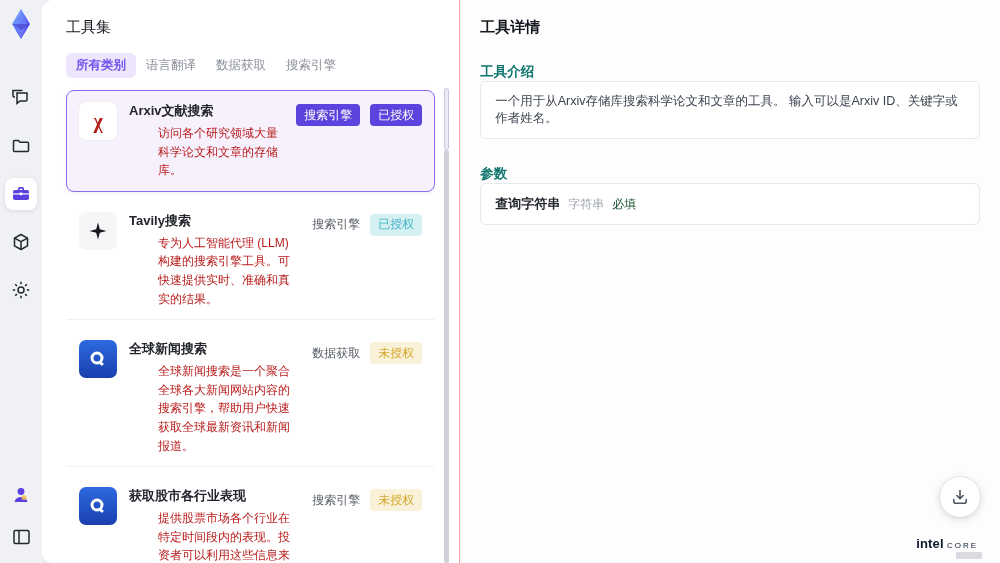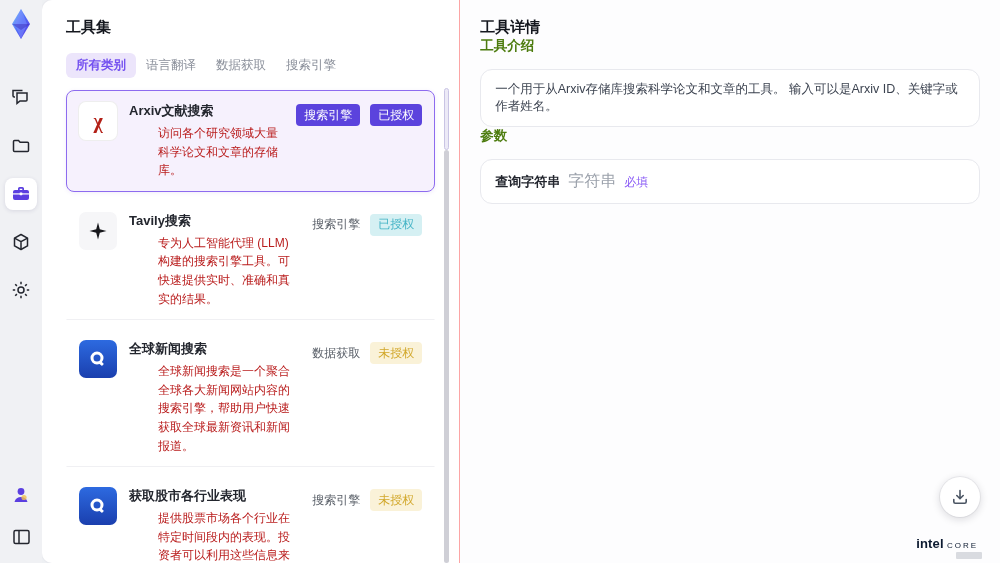--- a/index.html
+++ b/index.html
@@ -27,21 +27,21 @@
   .rail-bottom { margin-top:auto; display:flex; flex-direction:column; align-items:center; padding-bottom:8px; }
   
   .shell {
     position:absolute; left:42px; top:0; right:0; bottom:0;
     background:#ffffff; border-radius:10px 0 0 10px;
     box-shadow:0 0 0 1px #e9eaee;
     display:flex;
   }
   
   .mid { width:458px; position:relative; padding:18px 24px 0 24px; }
-  .mid-title { font-size:15px; font-weight:bold; color:#15181f; }
+  .mid-title { font-size:15px; font-weight:normal; color:#15181f; }
   .tabs { display:flex; align-items:center; margin-top:16px; }
   .tab { font-size:12.5px; color:#8a8f9a; cursor:pointer; padding:4px 10px; border-radius:6px; white-space:nowrap; }
   .tab.active { color:#7452f0; background:#ece5fb; font-weight:bold; }
   .cards { margin-top:12px; }
   .card {
     display:flex; align-items:flex-start; gap:12px;
     padding:11px 12px; background:#ffffff;
     border:1px solid transparent; border-bottom:1px solid #f0f0f3;
     cursor:pointer;
   }
@@ -70,29 +70,29 @@
   
   .mid-scroll { position:absolute; right:10px; top:88px; bottom:0; width:5px; }
   .mid-scroll .thumb { position:absolute; top:0; left:0; width:5px; height:62px; background:#eceaf6; border:1px solid #c9c4e4; border-radius:3px; }
   .mid-scroll .track { position:absolute; top:62px; left:0; width:5px; bottom:0; background:#cfcfd6; border-radius:3px; }
   
   .detail {
     flex:1 1 auto; border-left:1px solid #fca5a5; background:#fdfdfe;
     padding:18px 20px 0 20px; position:relative;
   }
   .detail-title { font-size:15px; font-weight:bold; color:#15181f; }
-  .section-head { font-size:13.5px; font-weight:bold; color:#4d7c0f; }
+  .section-head { font-size:13.5px; font-weight:bold; color:#0f766e; margin-top:26px; }
   .info-box {
-    margin-top:14px; border:1px solid #e8e9ee; border-radius:12px;
+    border:1px solid #e8e9ee; border-radius:6px;
     background:#ffffff; padding:11px 14px; font-size:12.5px; color:#3c4350;
   }
   .param-line { display:flex; align-items:baseline; gap:8px; }
   .param-name { font-size:13px; font-weight:bold; color:#23262e; }
-  .param-type { font-size:16px; color:#9aa0aa; }
-  .param-req { font-size:12px; color:#8b5cf6; }
+  .param-type { font-size:12px; color:#9aa0aa; }
+  .param-req { font-size:12px; color:#14532d; }
   .param-desc { font-size:12.5px; color:#6d7480; margin-top:8px; }
   
   .fab {
     position:absolute; right:20px; bottom:46px; width:40px; height:40px;
     background:#ffffff; border-radius:50%;
     box-shadow:0 2px 8px rgba(20,20,40,.16), 0 0 0 1px #f0f0f2;
     display:flex; align-items:center; justify-content:center; cursor:pointer; z-index:5;
   }
   .intel {
     position:absolute; right:22px; bottom:12px; z-index:5;

